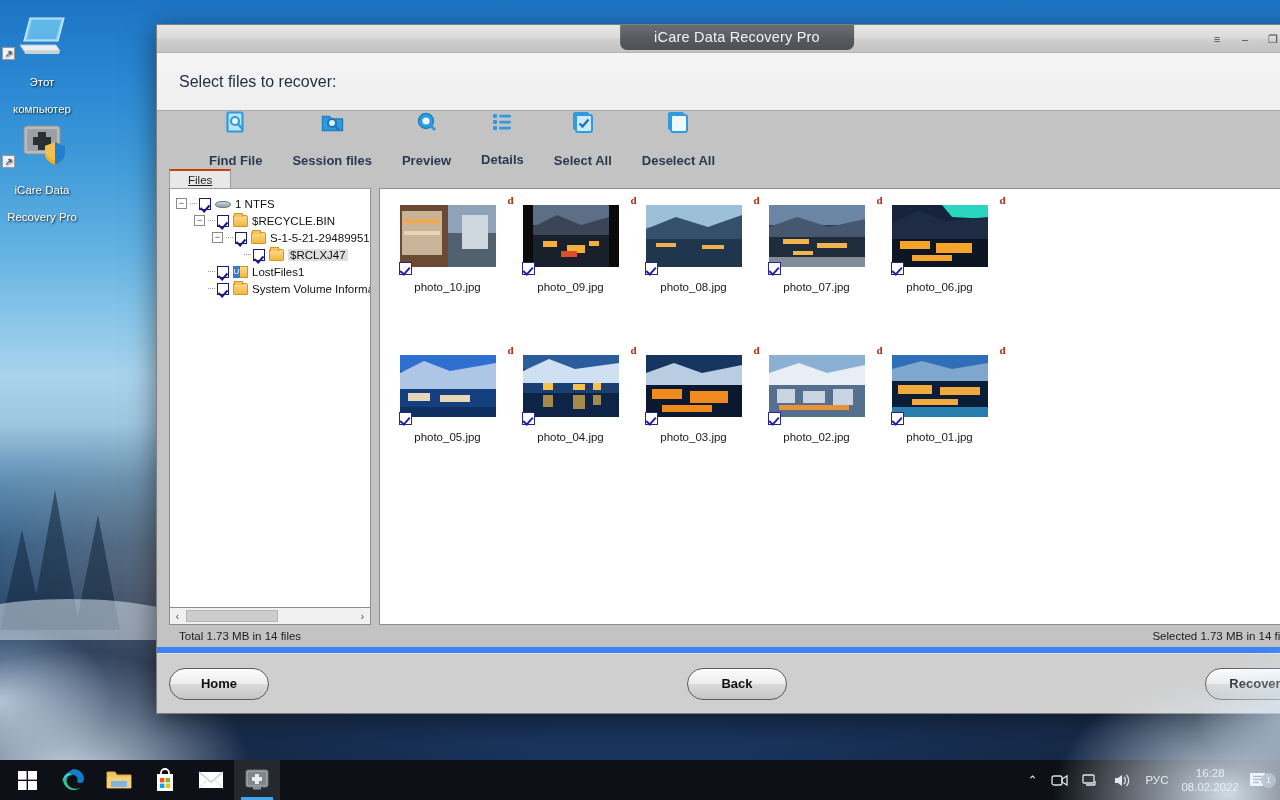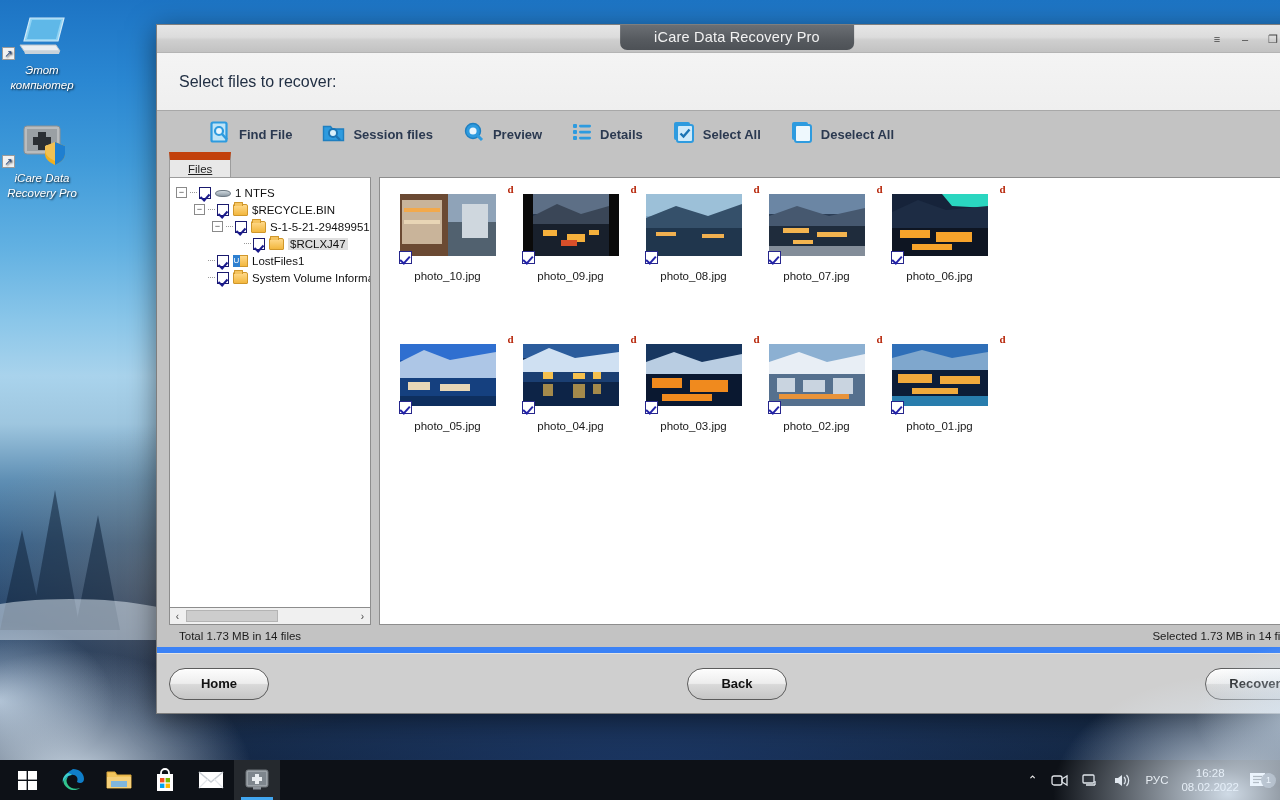--- a/index.html
+++ b/index.html
@@ -38,21 +38,21 @@
   }
   .deco { position:absolute; pointer-events:none; }
 
   
   .desk-icon {
     position: absolute; width: 84px; text-align: center;
     color: #fff; font-size: 11.5px; line-height: 13px;
     text-shadow: 1px 1px 2px rgba(0,0,0,.85);
   }
   .desk-icon .glyph { height: 52px; display:flex; align-items:center; justify-content:center; position:relative; }
-  .desk-icon .label { display:block; margin-top:2px;font-style:italic; }
+  .desk-icon .label { display:block; margin-top:14px; }
 
   #icon-computer { left: 0px; top: 10px; }
   #icon-icare    { left: 0px; top: 118px; }
   #icon-recycle  { left: 1198px; top: 628px; width: 78px; }
   #icon-recycle .label { background: rgba(40,90,150,.55); display:inline-block; padding:0 3px; }
 
   .shortcut-arrow {
     position:absolute; left:2px; bottom:2px; width:13px; height:13px;
     background:#f2f2f2; border:1px solid #9a9a9a;
     display:flex; align-items:center; justify-content:center;
@@ -93,33 +93,33 @@
   #header-title { font-size: 16px; color:#223044; font-weight:400; }
   #save-session { margin-left:auto; display:flex; align-items:center; gap:11px; padding-right:6px; }
   #save-session .ss-label { font-size:14px; color:#2e3a4c; }
 
   
   #toolbar {
     flex: 0 0 46px; background:#c3c3c3;
     display:flex; align-items:center; padding-left: 52px; gap: 0;
   }
   .tool {
-    display:flex; align-items:center; gap:8px; margin-right:30px; cursor:default;
+    display:flex; align-items:center; gap:16px; margin-right:30px; cursor:default;flex-direction:column;
   }
   .tool .tlabel { font-size:13px; color:#2b3950; font-weight:600; }
 
   
   #body-area { flex:1 1 auto; display:flex; background:#c3c3c3; padding: 0 10px 0 12px; }
 
   
   #tree-col { width: 202px; display:flex; flex-direction:column; padding-top:0; }
   #tabstrip { height:20px; display:flex; align-items:flex-end; }
   #files-tab {
     font-size:11.5px; color:#222; padding: 3px 18px 2px; background:#e8e8e8;
-    border:1px solid #9c9c9c; border-top: 8px solid #c2410c; border-bottom:none;text-decoration:underline;
+    border:1px solid #9c9c9c; border-top: 2px solid #c2410c; border-bottom:none;text-decoration:underline;
   }
   #tree-box {
     flex:1 1 auto; background:#fff; border:1px solid #8d8d8d; border-top:1px solid #9c9c9c;
     position:relative; overflow:hidden; font-size:11.5px; color:#111; padding:6px 2px 0 6px;
   }
   .tnode { display:flex; align-items:center; height:17px; white-space:nowrap; }
   .texp { width:11px; height:11px; border:1px solid #8a8a8a; background:#fff;
           font-size:9px; line-height:9px; text-align:center; color:#444; margin-right:3px; flex:0 0 11px; }
   .tdots { width:7px; border-top:1px dotted #999; margin-right:2px; flex:0 0 7px; }
   .tcheck { width:12px; height:12px; border:1.4px solid #1a1a6e; background:#fff; margin-right:4px;

